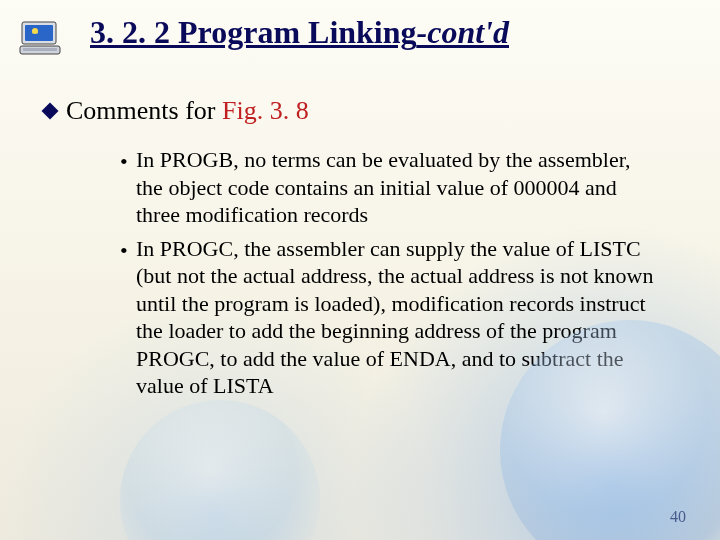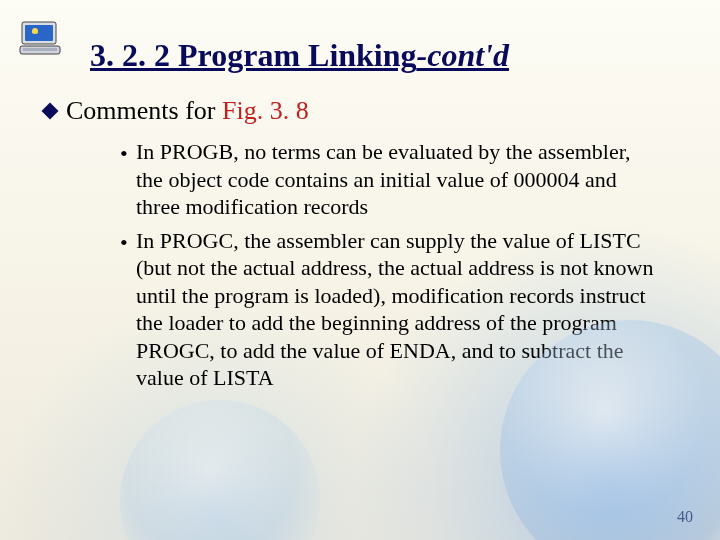--- a/index.html
+++ b/index.html
@@ -29,40 +29,39 @@
   }
   .icon-computer svg { width: 100%; height: 100%; }
   .title {
     position: absolute;
     top: 14px;
     left: 90px;
     font-size: 32px;
     font-weight: bold;
     color: #0a0a5a;
     text-decoration: underline;
-    margin-top: 23px;
   }
   .title .contd {
     font-style: italic;
     color: #0a0a5a;
     text-decoration: underline;
   }
   .body {
     position: absolute;
     top: 96px;
     left: 44px;
     right: 40px;
   }
   .lvl1 {
     display: flex;
     align-items: flex-start;
     gap: 10px;
     font-size: 26px;
     color: #000;
-    margin-bottom: 12px;
+    margin-bottom: 20px;
   }
   .bullet-diamond {
     display: inline-block;
     width: 12px;
     height: 12px;
     background: #0a0a5a;
     transform: rotate(45deg);
     margin-top: 9px;
     flex: 0 0 auto;
   }
@@ -84,21 +83,21 @@
     flex: 0 0 auto;
     width: 6px;
     text-align: center;
     margin-top: 2px;
     font-size: 22px;
     line-height: 1.25;
   }
   .pagenum {
     position: absolute;
     bottom: 14px;
-    right: 27px;
+    right: 34px;
     font-size: 16px;
     color: #495a8c;
     font-family: "Times New Roman", Times, serif;
     margin-top: 48px;
   }
   .globe {
     position: absolute;
     right: -40px;
     bottom: -40px;
     width: 260px;

